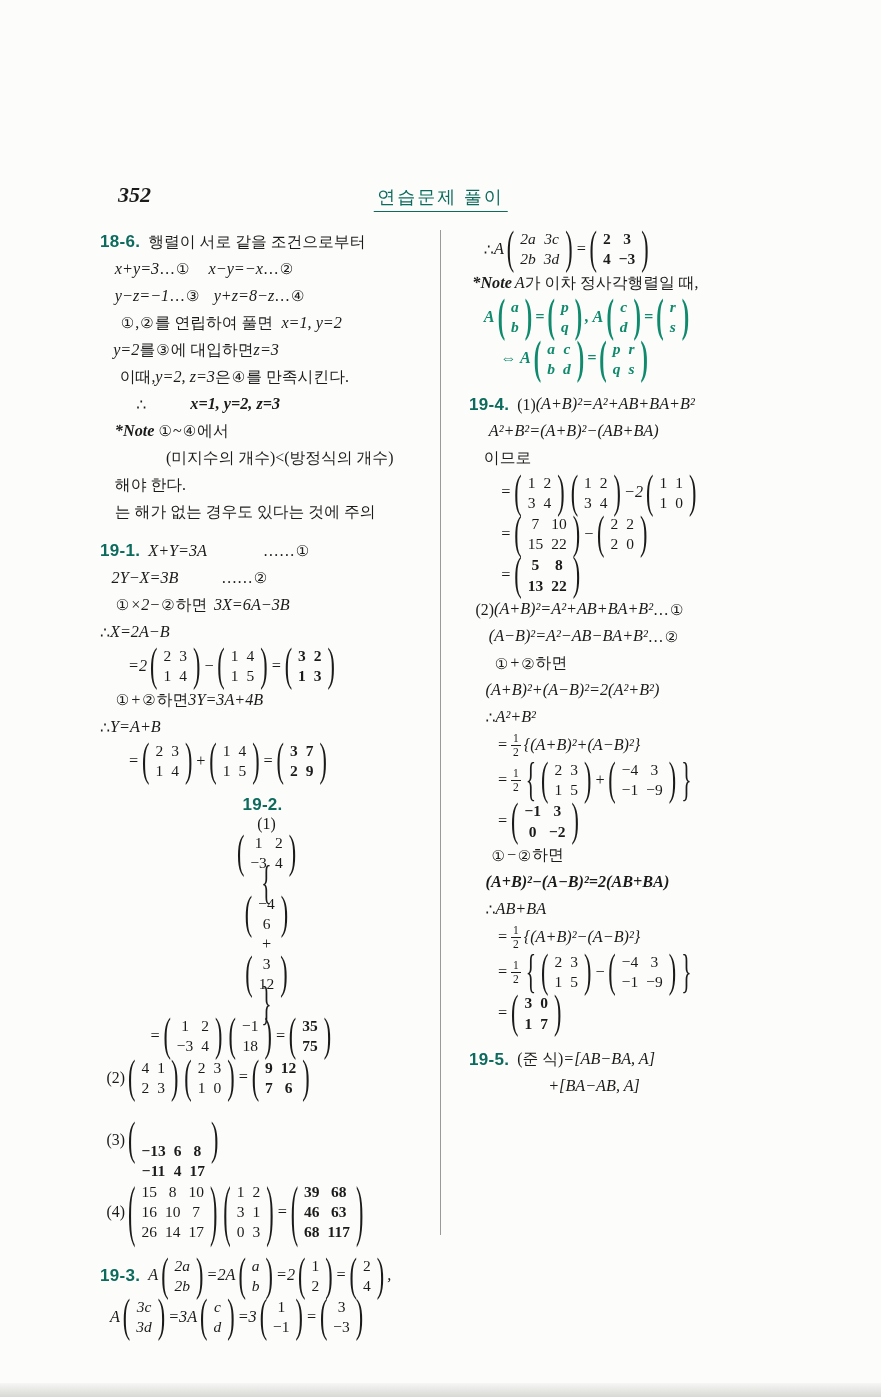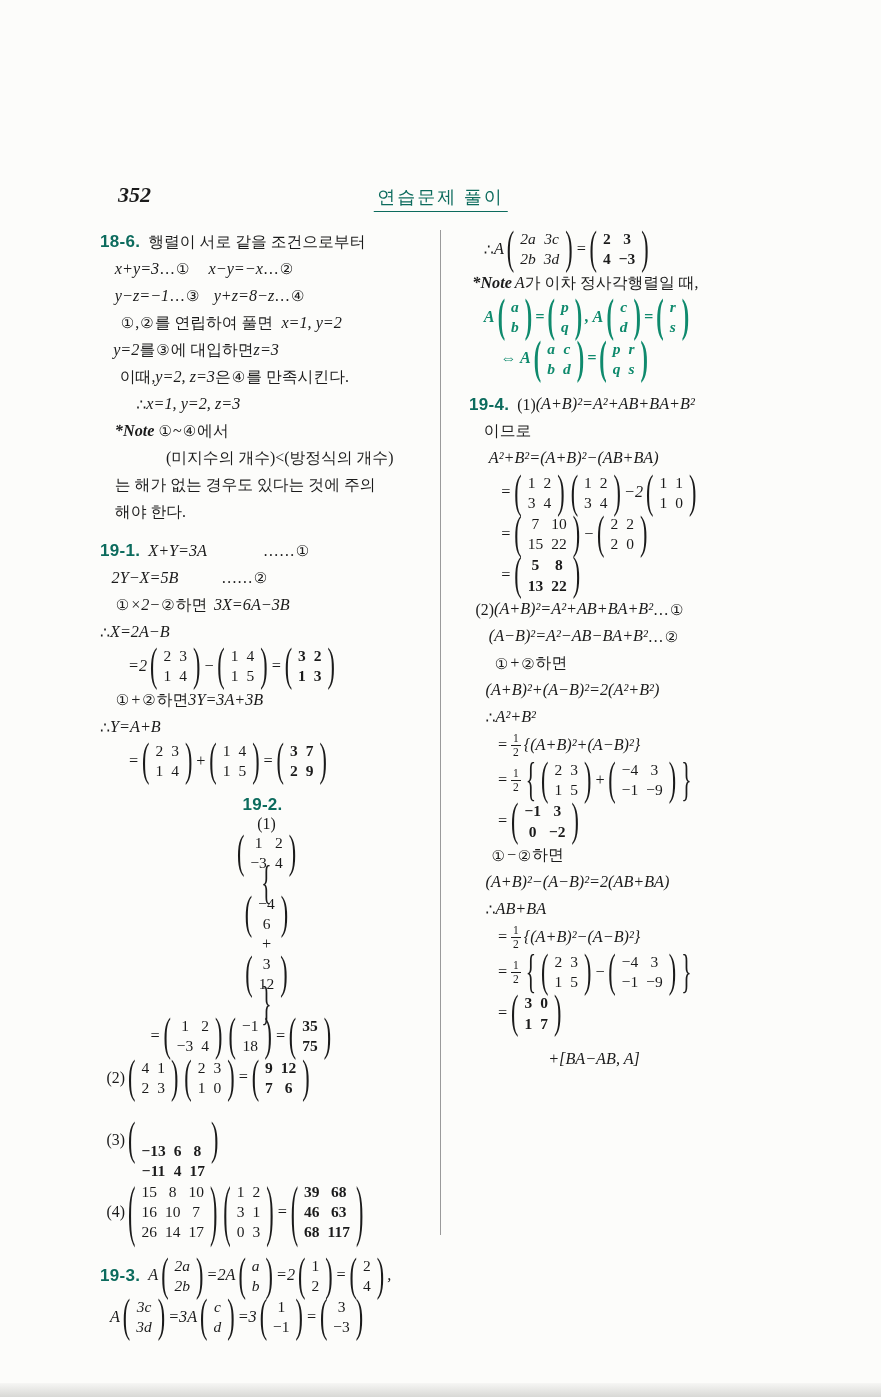--- a/index.html
+++ b/index.html
@@ -26,21 +26,21 @@
   .col{width:333px;}
   .block{margin-bottom:13px;}
   .line{display:flex;align-items:center;min-height:26px;margin:1px 0;white-space:nowrap;}
   .plabel{
     color:var(--accent);font-weight:bold;
     font-family:"Liberation Sans","DejaVu Sans",sans-serif;
     font-size:17px;margin-right:8px;letter-spacing:0.3px;flex:0 0 auto;
   }
   .k{font-family:"Liberation Serif","DejaVu Serif",serif;font-style:normal;font-size:15.8px;}
   .m{font-style:italic;font-size:16.2px;}
-  .m.bold{font-weight:normal;}
+  .m.bold{font-weight:bold;margin-left:44px;}
   .note{font-weight:bold;font-style:italic;margin-right:3px;font-size:16.2px;}
   .mk{font-style:normal;font-size:15px;padding:0 1px;}
   .mat{display:inline-flex;align-items:center;margin:0 2px;vertical-align:middle;}
   .paren{
     display:inline-block;font-size:1.35em;line-height:1;font-style:normal;
     transform-origin:center;padding:0 1px;font-weight:400;
   }
   .mgrid{display:inline-grid;column-gap:2px;padding:0 2px;}
   .mcell{text-align:center;padding:0 3px;font-size:15.5px;line-height:1.3;font-style:normal;}
   .mcell.var{font-style:italic;}
@@ -119,36 +119,36 @@
             <span class="k"> </span>
             <span class="mk">①</span>
             <span class="m">~</span>
             <span class="mk">④</span>
             <span class="k">에서</span>
           </div>
           <div class="line" style="padding-left: 1.6em; justify-content: center;">
             <span class="k">(미지수의 개수)&lt;(방정식의 개수)</span>
           </div>
           <div class="line" style="padding-left: 0.9em;">
+            <span class="k">해야 한다.</span>
+          </div>
+          <div class="line" style="padding-left: 0.9em;">
             <span class="k">는 해가 없는 경우도 있다는 것에 주의</span>
-          </div>
-          <div class="line" style="padding-left: 0.9em;">
-            <span class="k">해야 한다.</span>
           </div>
         </div>
         <div class="block">
           <div class="line" style="padding-left: 0em;">
             <span class="plabel">19-1.</span>
             <span class="m">X+Y=3A</span>
             <span class="sp" style="width: 3.4em;"></span>
             <span class="k">……</span>
             <span class="mk">①</span>
           </div>
           <div class="line" style="padding-left: 0.7em;">
-            <span class="m">2Y−X=5B</span>
+            <span class="m">2Y−X=3B</span>
             <span class="sp" style="width: 2.6em;"></span>
             <span class="k">……</span>
             <span class="mk">②</span>
           </div>
           <div class="line" style="padding-left: 0.9em;">
             <span class="mk">①</span>
             <span class="m">×2−</span>
             <span class="mk">②</span>
             <span class="k">하면 </span>
             <span class="sp" style="width: 0.4em;"></span>
@@ -191,21 +191,21 @@
                 <span class="mcell">3</span>
               </span>
               <span class="paren" style="transform: scaleY(2.04);">)</span>
             </span>
           </div>
           <div class="line" style="padding-left: 0.9em;">
             <span class="mk">①</span>
             <span class="m">+</span>
             <span class="mk">②</span>
             <span class="k">하면 </span>
-            <span class="m">3Y=3A+3B</span>
+            <span class="m">3Y=3A+4B</span>
           </div>
           <div class="line" style="padding-left: 0em;">
             <span class="k">∴ </span>
             <span class="m">Y=A+B</span>
           </div>
           <div class="line" style="padding-left: 1.7em;">
             <span class="m">=</span>
             <span class="mat">
               <span class="paren" style="transform: scaleY(2.04);">(</span>
               <span class="mgrid" style="grid-template-columns: repeat(2, auto);">
@@ -573,25 +573,25 @@
               <span class="paren" style="transform: scaleY(2.04);">)</span>
             </span>
           </div>
         </div>
         <div class="block">
           <div class="line" style="padding-left: 0em;">
             <span class="plabel">19-4.</span>
             <span class="k">(1) </span>
             <span class="m">(A+B)²=A²+AB+BA+B²</span>
           </div>
+          <div class="line" style="padding-left: 1.2em;">
+            <span class="m">A²+B²=(A+B)²−(AB+BA)</span>
+          </div>
           <div class="line" style="padding-left: 0.9em;">
             <span class="k">이므로</span>
-          </div>
-          <div class="line" style="padding-left: 1.2em;">
-            <span class="m">A²+B²=(A+B)²−(AB+BA)</span>
           </div>
           <div class="line" style="padding-left: 1.9em;">
             <span class="m">=</span>
             <span class="mat">
               <span class="paren" style="transform: scaleY(2.04);">(</span>
               <span class="mgrid" style="grid-template-columns: repeat(2, auto);">
                 <span class="mcell">1</span>
                 <span class="mcell">2</span>
                 <span class="mcell">3</span>
                 <span class="mcell">4</span>
@@ -731,21 +731,21 @@
               </span>
               <span class="paren" style="transform: scaleY(2.04);">)</span>
             </span>
           </div>
           <div class="line" style="padding-left: 1.3em;">
             <span class="mk">①</span>
             <span class="m">−</span>
             <span class="mk">②</span>
             <span class="k">하면</span>
           </div>
-          <div class="line" style="padding-left: 1em;">
+          <div class="line" style="padding-left: 1em; font-weight: bold;">
             <span class="m">(A+B)²−(A−B)²=2(AB+BA)</span>
           </div>
           <div class="line" style="padding-left: 1em;">
             <span class="k">∴ </span>
             <span class="m">AB+BA</span>
           </div>
           <div class="line" style="padding-left: 1.7em;">
             <span class="m">=</span>
             <span class="frac">
               <span class="fn">1</span>
@@ -791,20 +791,25 @@
                 <span class="mcell">3</span>
                 <span class="mcell">0</span>
                 <span class="mcell">1</span>
                 <span class="mcell">7</span>
               </span>
               <span class="paren" style="transform: scaleY(2.04);">)</span>
             </span>
           </div>
         </div>
         <div class="block">
+          <div class="line" style="padding-left: 0em;">
+            <span class="plabel">19-5.</span>
+            <span class="k">(준 식)</span>
+            <span class="m">=[AB−BA, A]</span>
+          </div>
           <div class="line" style="padding-left: 4.8em;">
             <span class="m">+[BA−AB, A]</span>
           </div>
         </div>
       </div>
   </div>
   <div class="footer-edge"></div>
 </div>
 
 </body></html>

